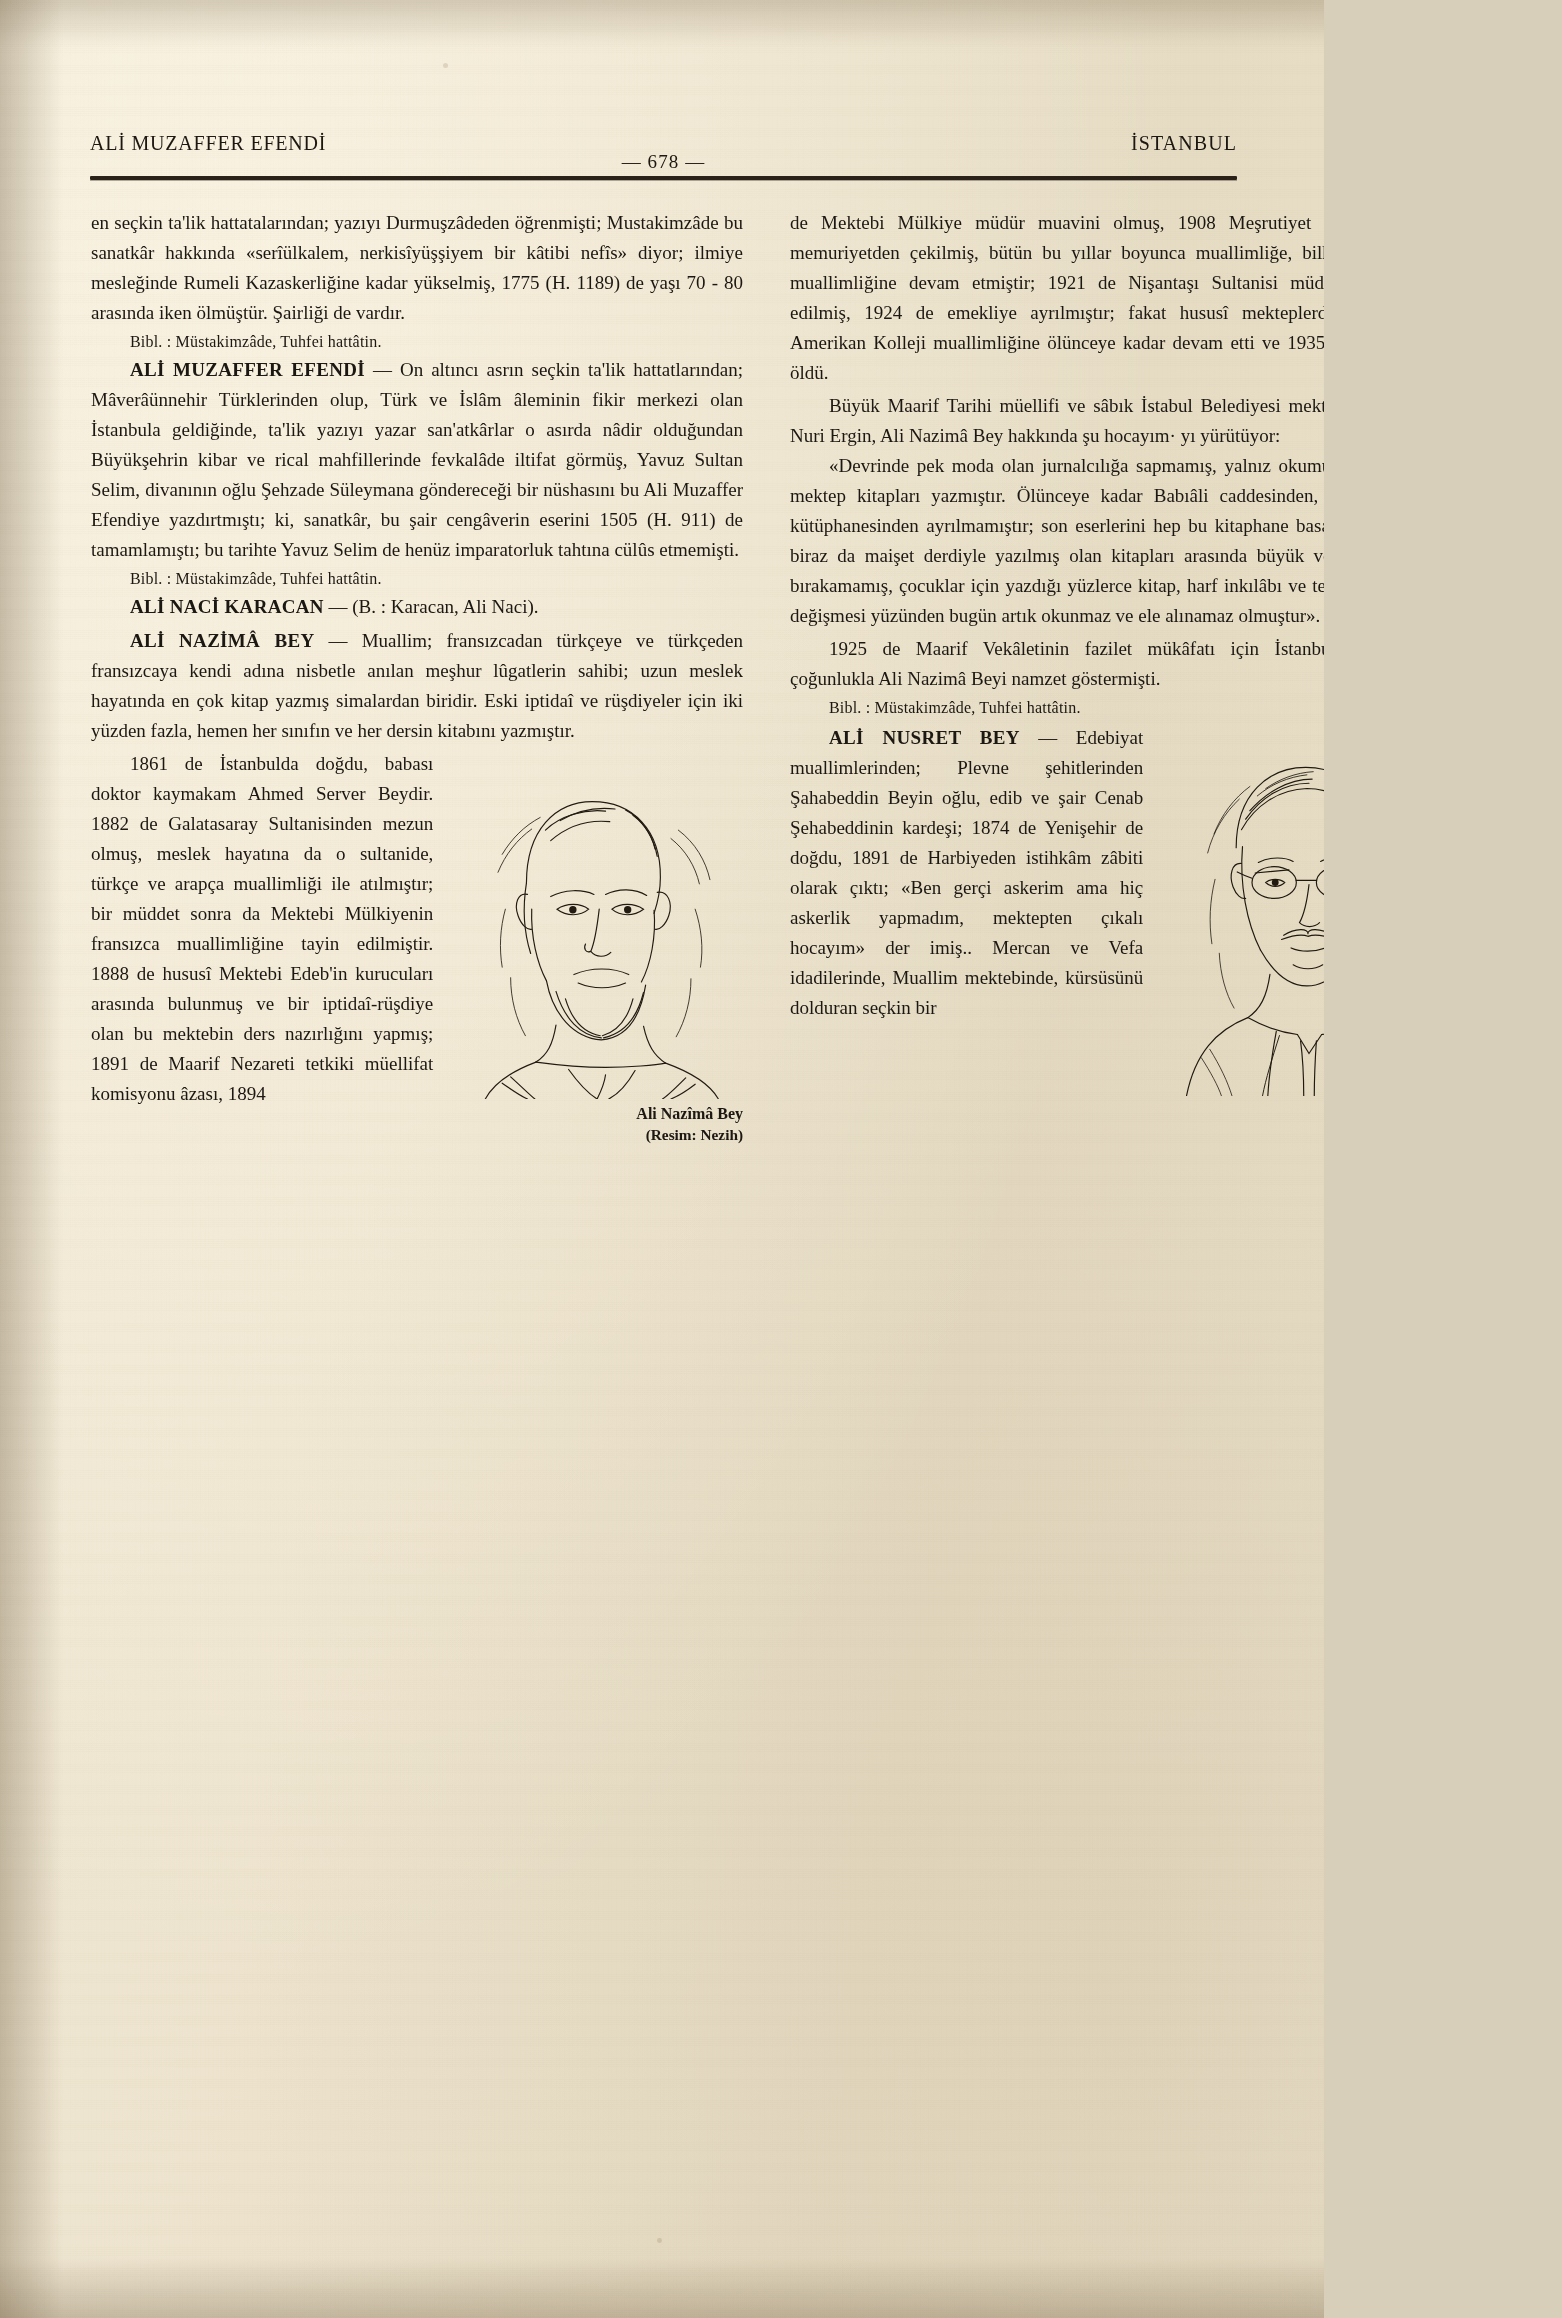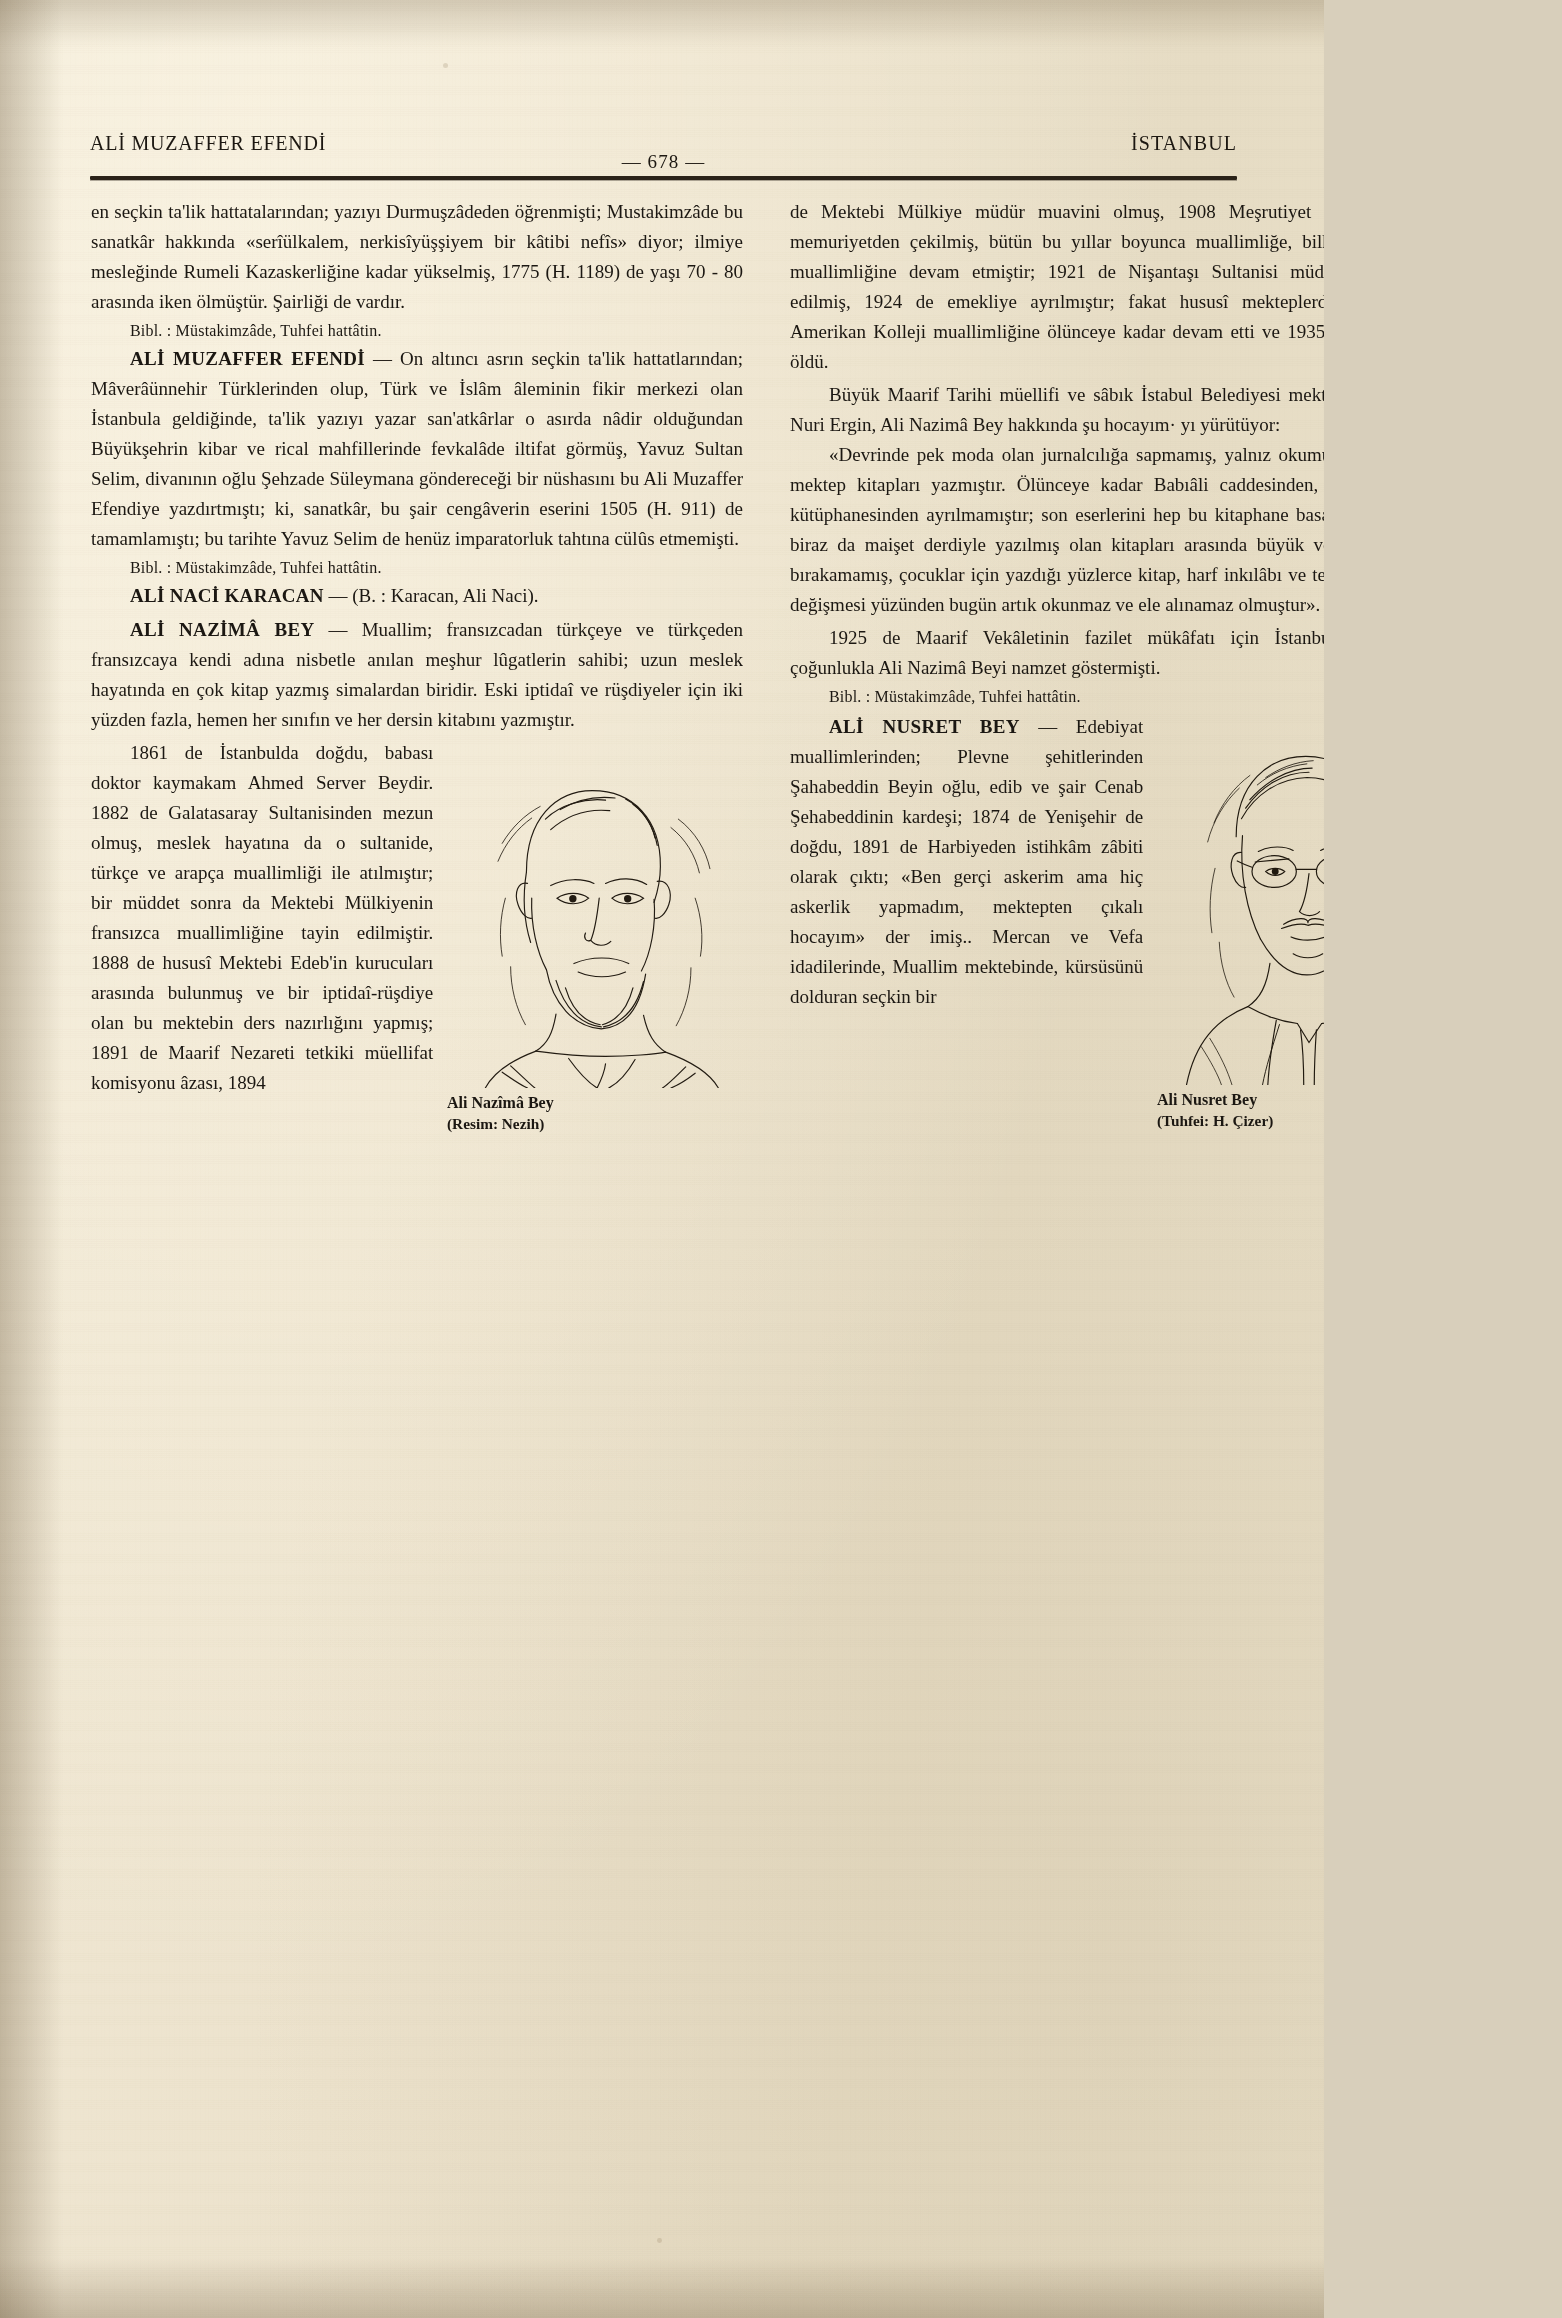--- a/index.html
+++ b/index.html
@@ -79,21 +79,21 @@
   .header-rule::after {
     content: "";
     position: absolute;
     left: 0; right: 0; top: 3.7px; height: 1.1px;
     background: rgba(40,32,22,0.35);
   }
 
   
   .col {
     position: absolute;
-    top: 197px;
+    top: 208px;
     width: 652px;
     font-size: 19px;
     line-height: 30px;
     text-align: justify;
     text-justify: inter-word;
     hyphens: manual;
   }
   .col-left { left: 91px; }
   .col-right { left: 790px; }
 
@@ -131,21 +131,21 @@
   .figure.left-fig {
     float: right;
     margin: 5.3px 0 3.2px 13.7px;
   }
   .figure.right-fig {
     float: right;
     margin: 4.2px 0 3.2px 13.7px;
     width: 285px;
   }
   .figcap {
-    text-align: left;
+    text-align: right;
     font-size: 16px;
     line-height: 21px;
     font-weight: bold;
     margin-top: 4.2px;
   }
   .figcap .sub {
     font-weight: bold;
     font-size: 15.3px;
   }
   .portrait {

